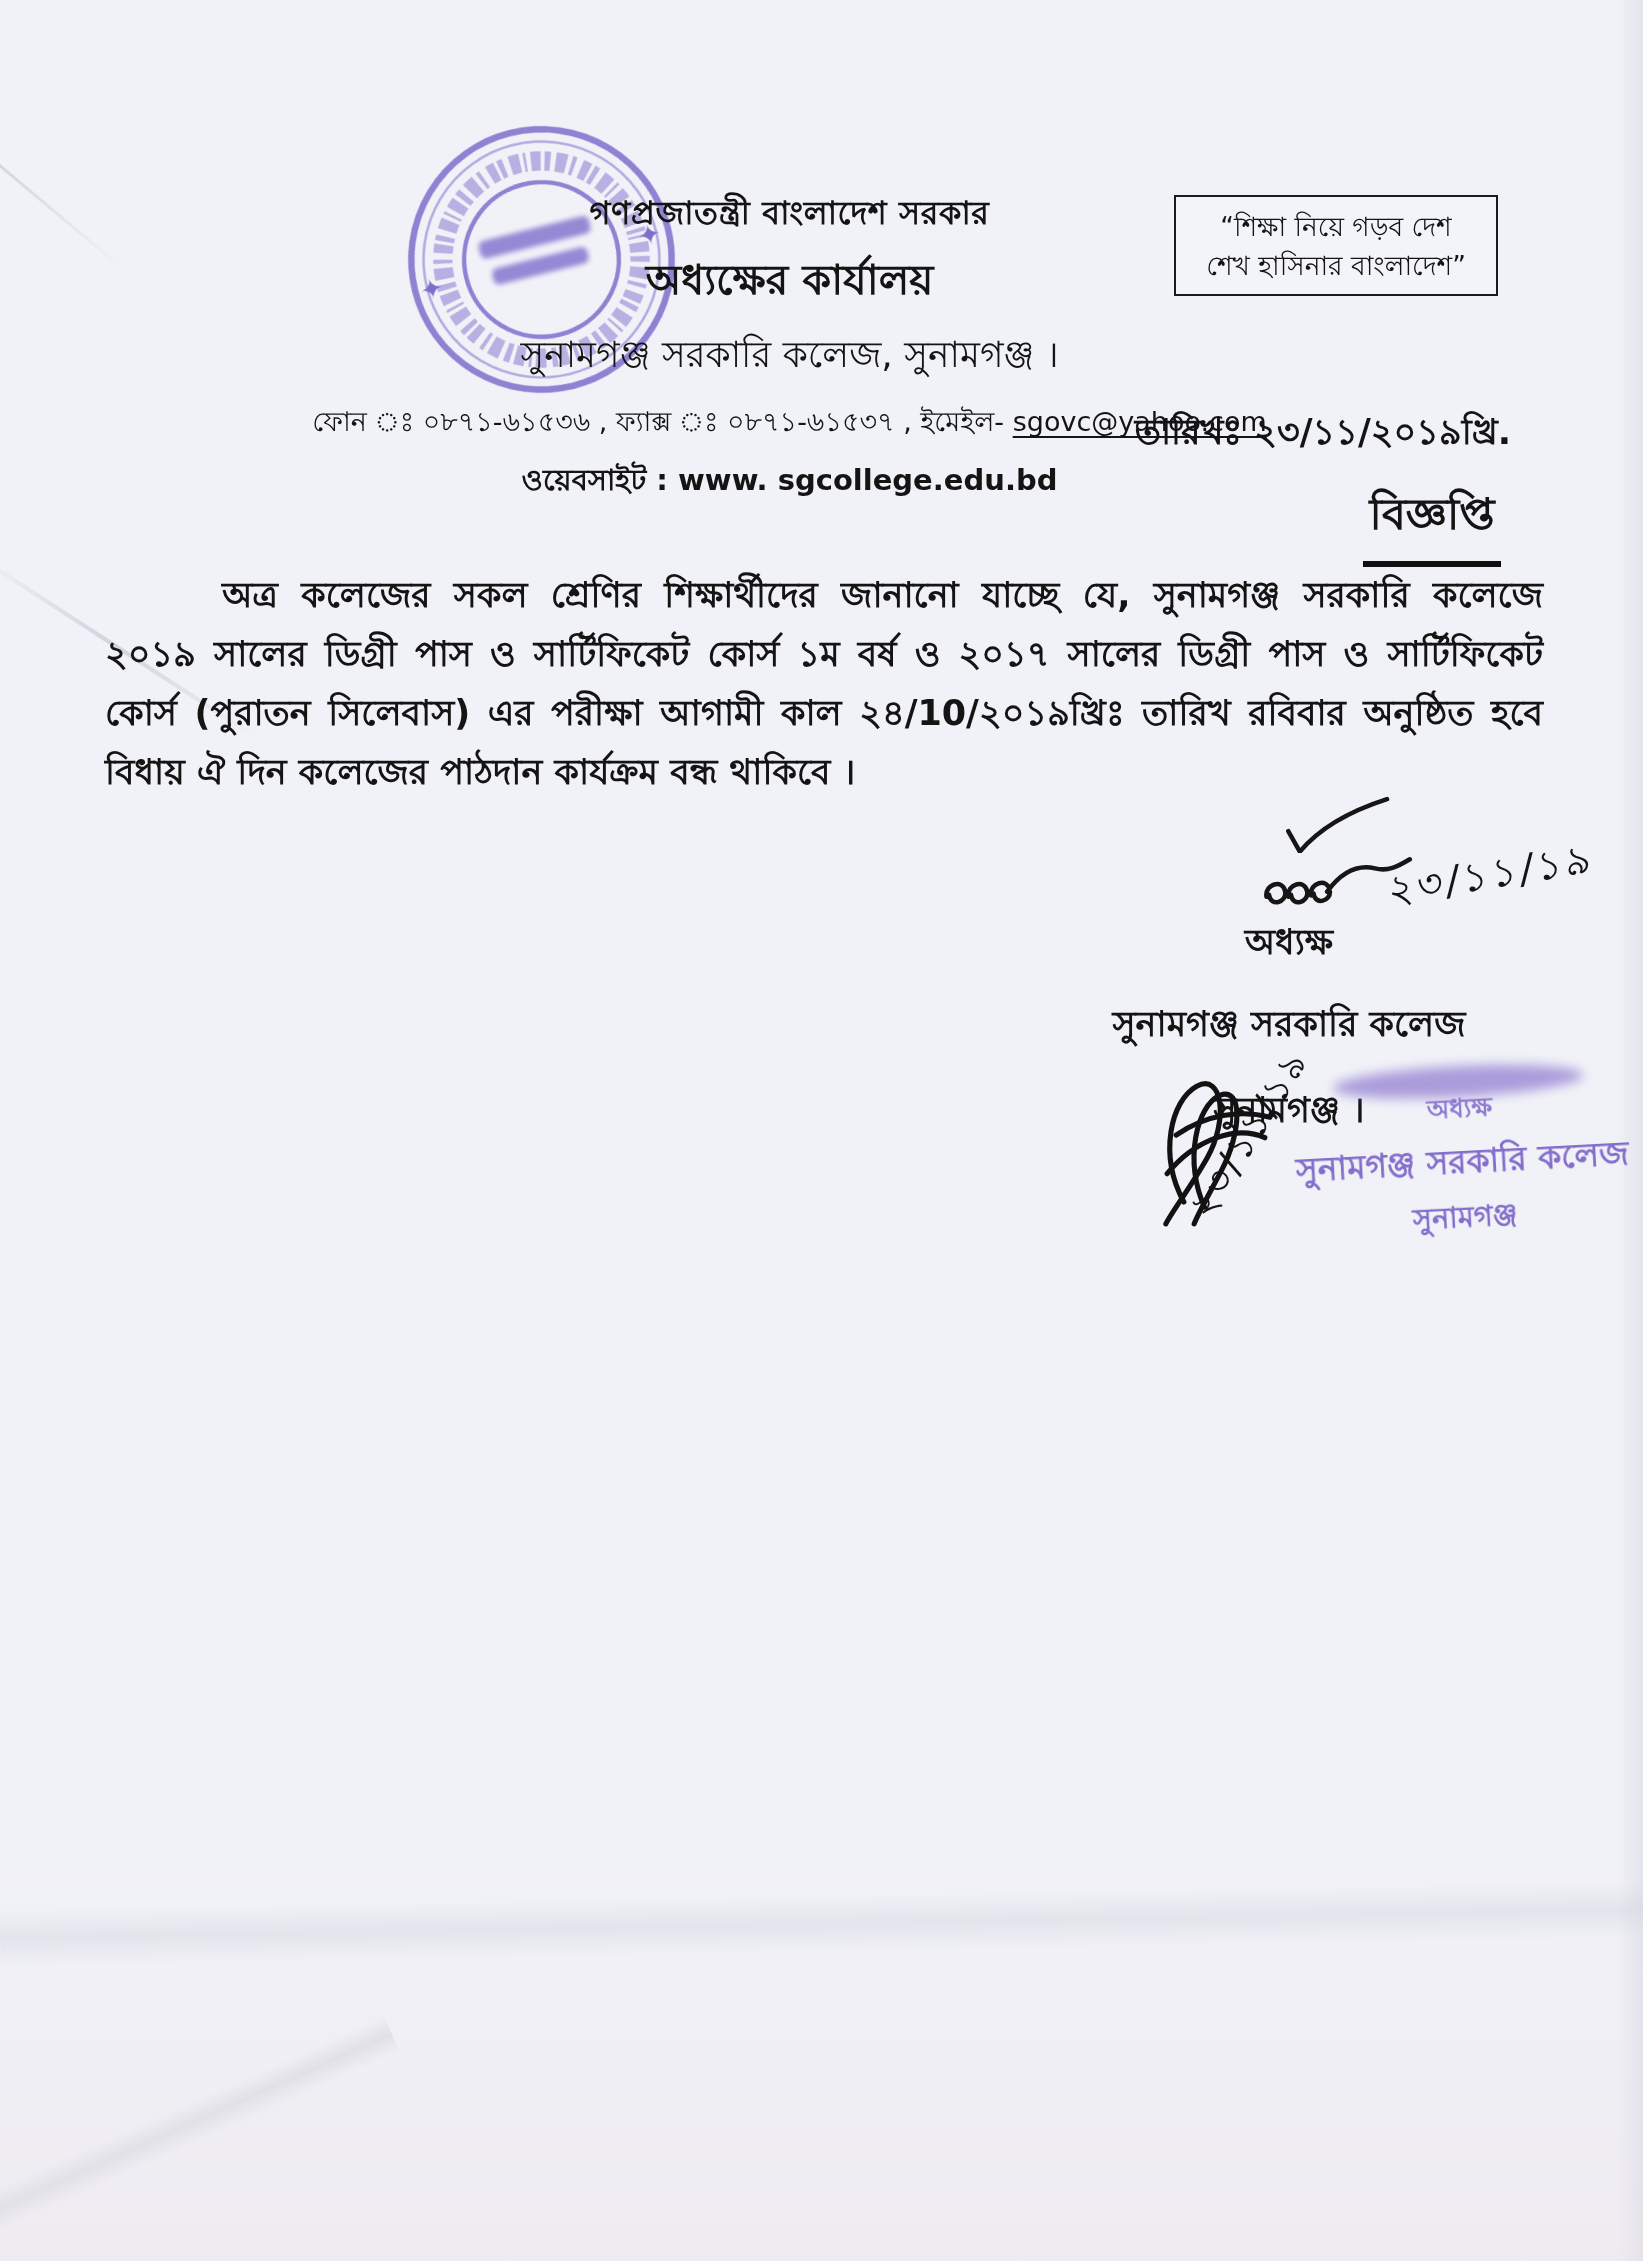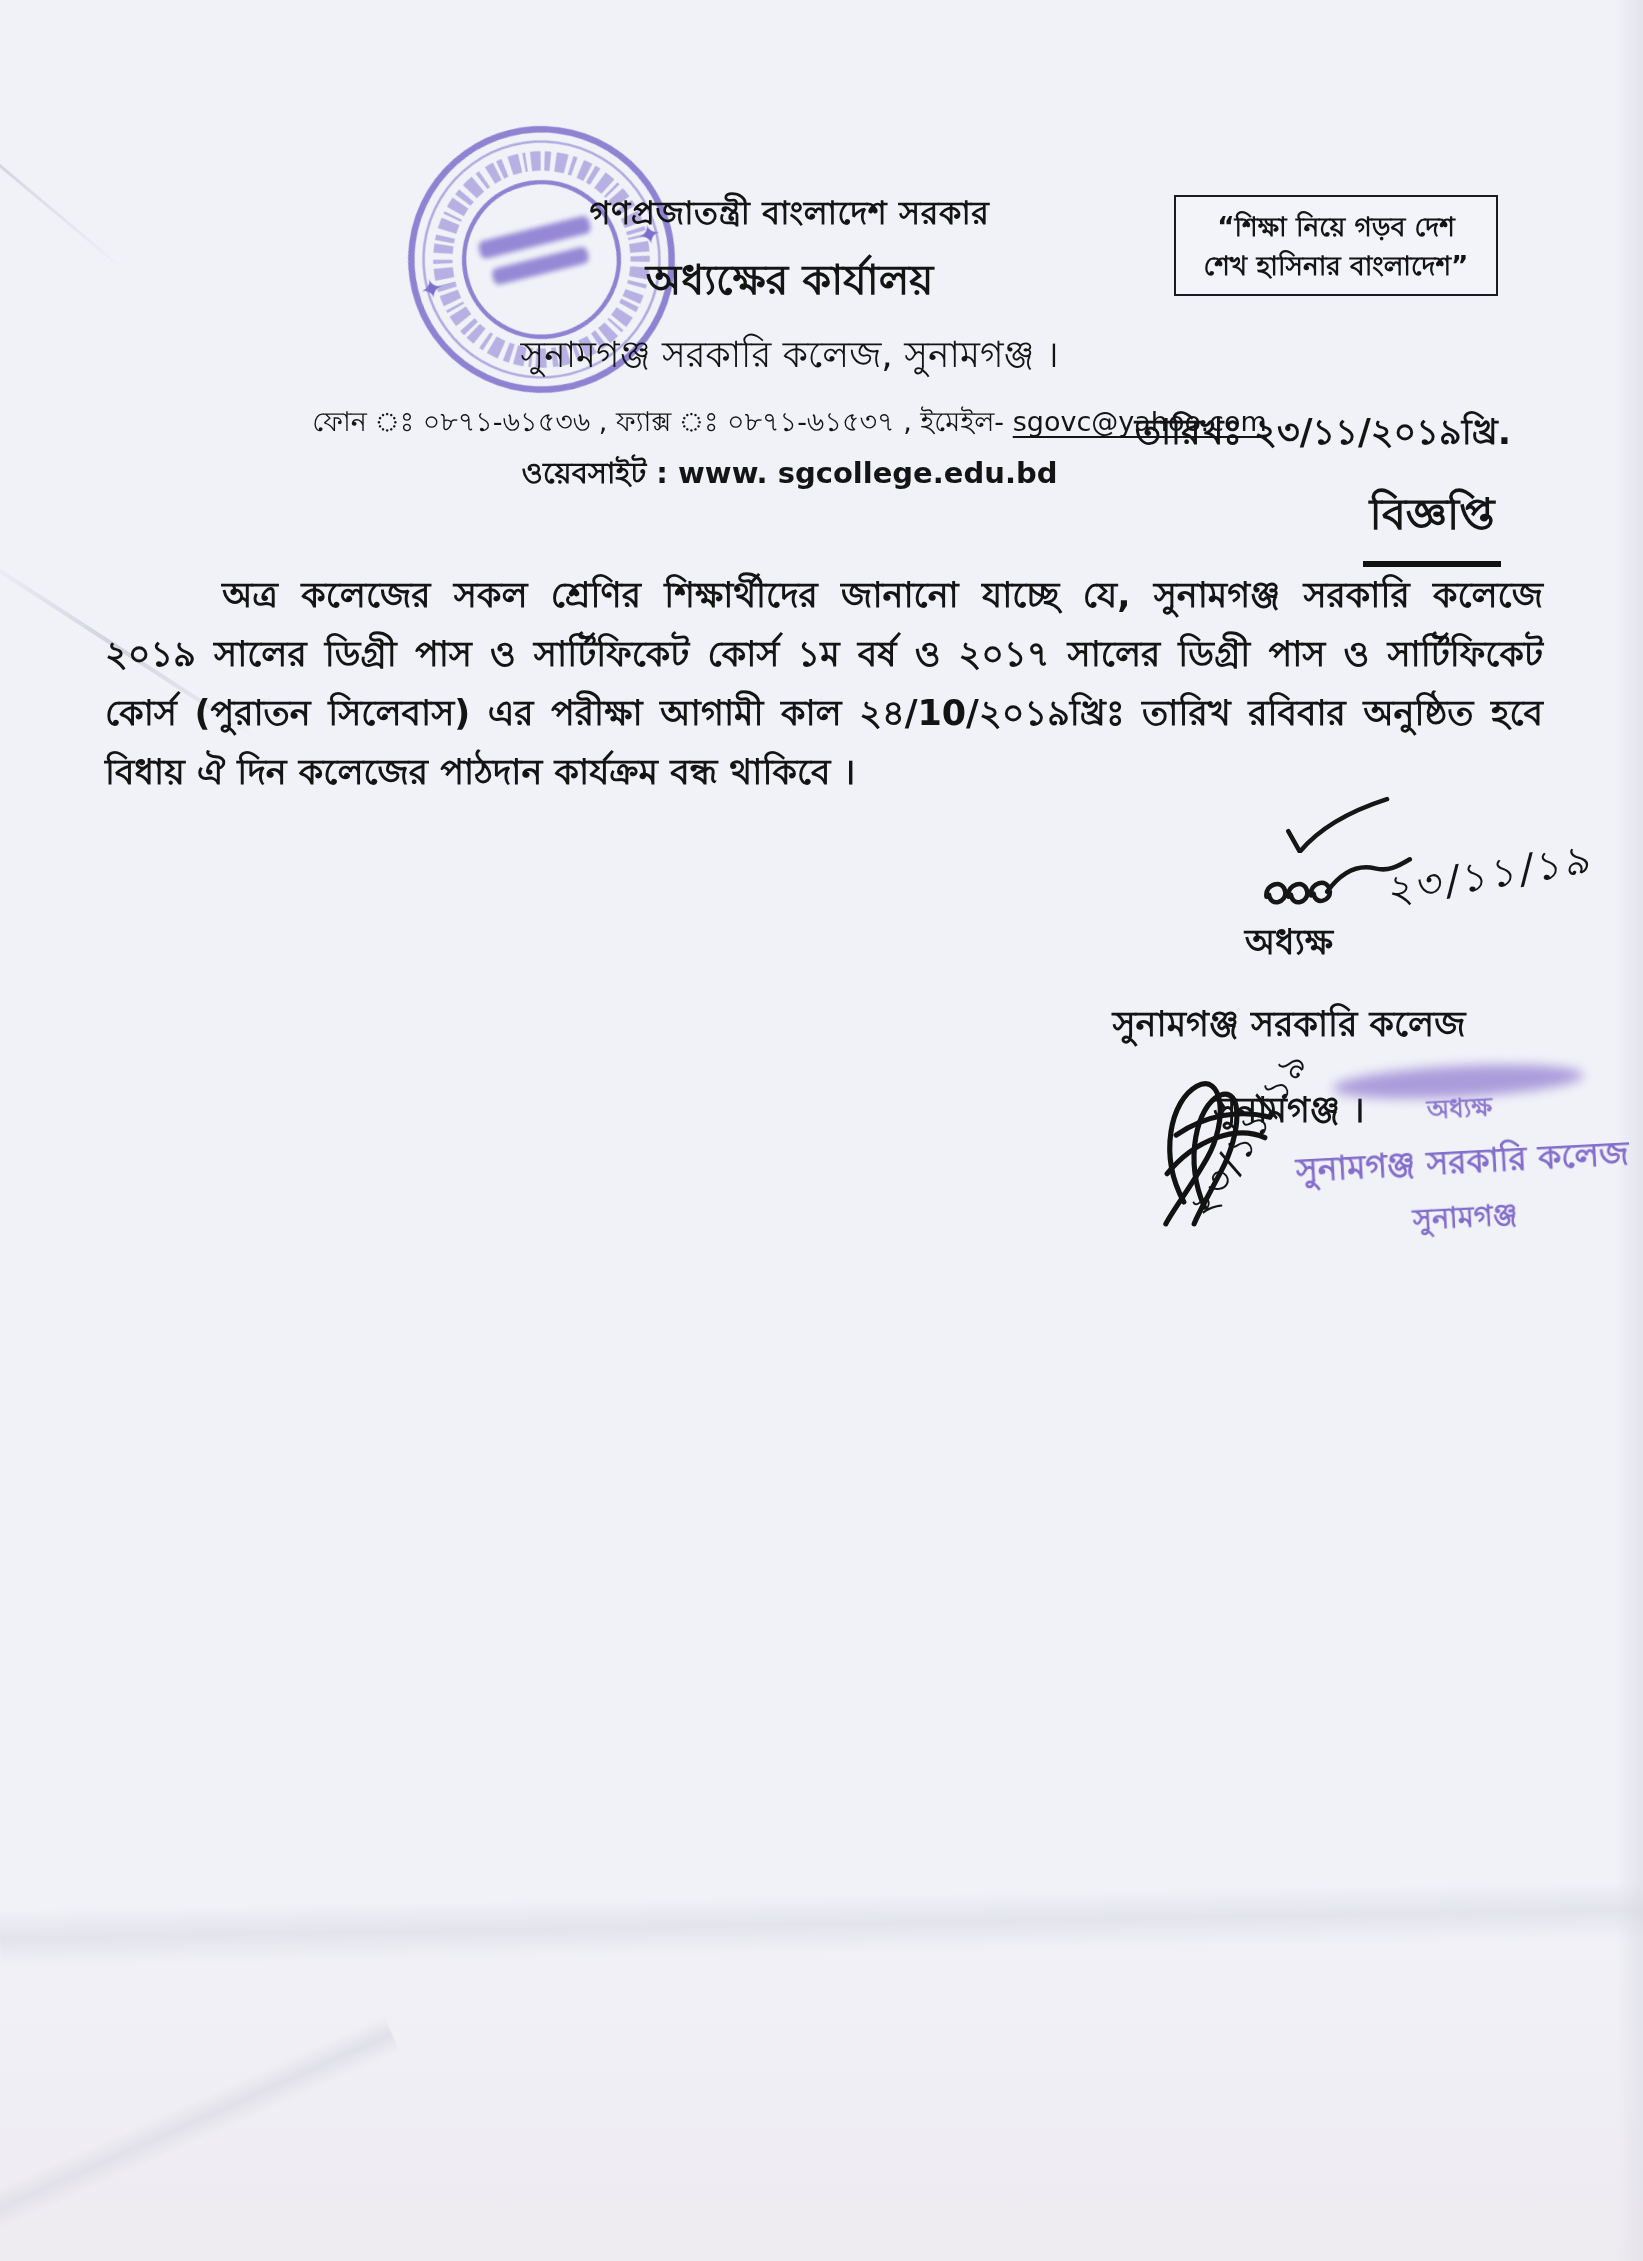--- a/index.html
+++ b/index.html
@@ -34,27 +34,27 @@
   .seal{position:absolute;left:401px;top:119px;width:281px;height:281px;
     transform:rotate(-14deg);opacity:.88;filter:blur(0.6px);}
 
   
   .letterhead{position:absolute;left:219px;top:188px;width:1141px;text-align:center;}
   .govt-line{font-size:32px;font-weight:600;letter-spacing:0.6px;}
   .office-line{font-size:41px;font-weight:700;margin-top:6px;}
   .college-line{font-size:36px;font-weight:400;margin-top:10.3px;}
   .contact-line{font-size:27px;font-weight:500;margin-top:14px;white-space:nowrap;}
   .email{ text-decoration:underline;text-underline-offset:5.2px;}
-  .website-line{font-size:29px;font-weight:600;margin-top:4px;}
+  .website-line{font-size:29px;font-weight:600;margin-top:11px;}
 
   
   .motto-box{position:absolute;left:1174px;top:195px;width:320px;height:97px;
     border:2.6px solid #1b1b1b;display:flex;flex-direction:column;
     align-items:center;justify-content:center;background:rgba(255,255,255,.15);}
-  .motto-box div{font-size:26.4px;font-weight:700;line-height:39px;white-space:nowrap;}
+  .motto-box div{font-size:26.4px;font-weight:400;line-height:39px;white-space:nowrap;}
 
   
   .date-line{position:absolute;right:132px;top:405px;font-size:35px;font-weight:600;}
 
   
   .title-wrap{position:absolute;left:0;top:482px;width:1501px;text-align:right;}
   .title-wrap span{display:inline-block;font-size:43px;font-weight:700;
     border-bottom:6.4px solid #111;padding:0 6.4px 7.7px;}
 
   

